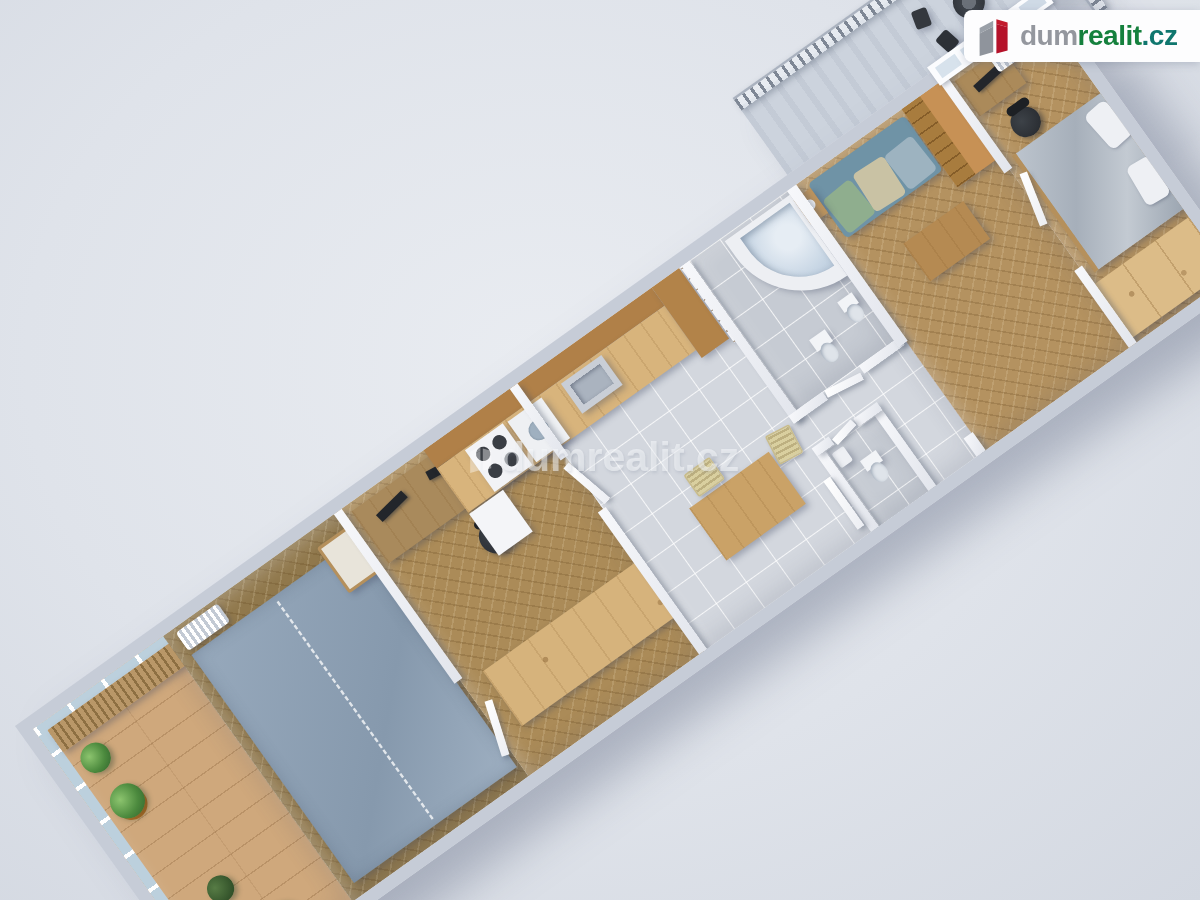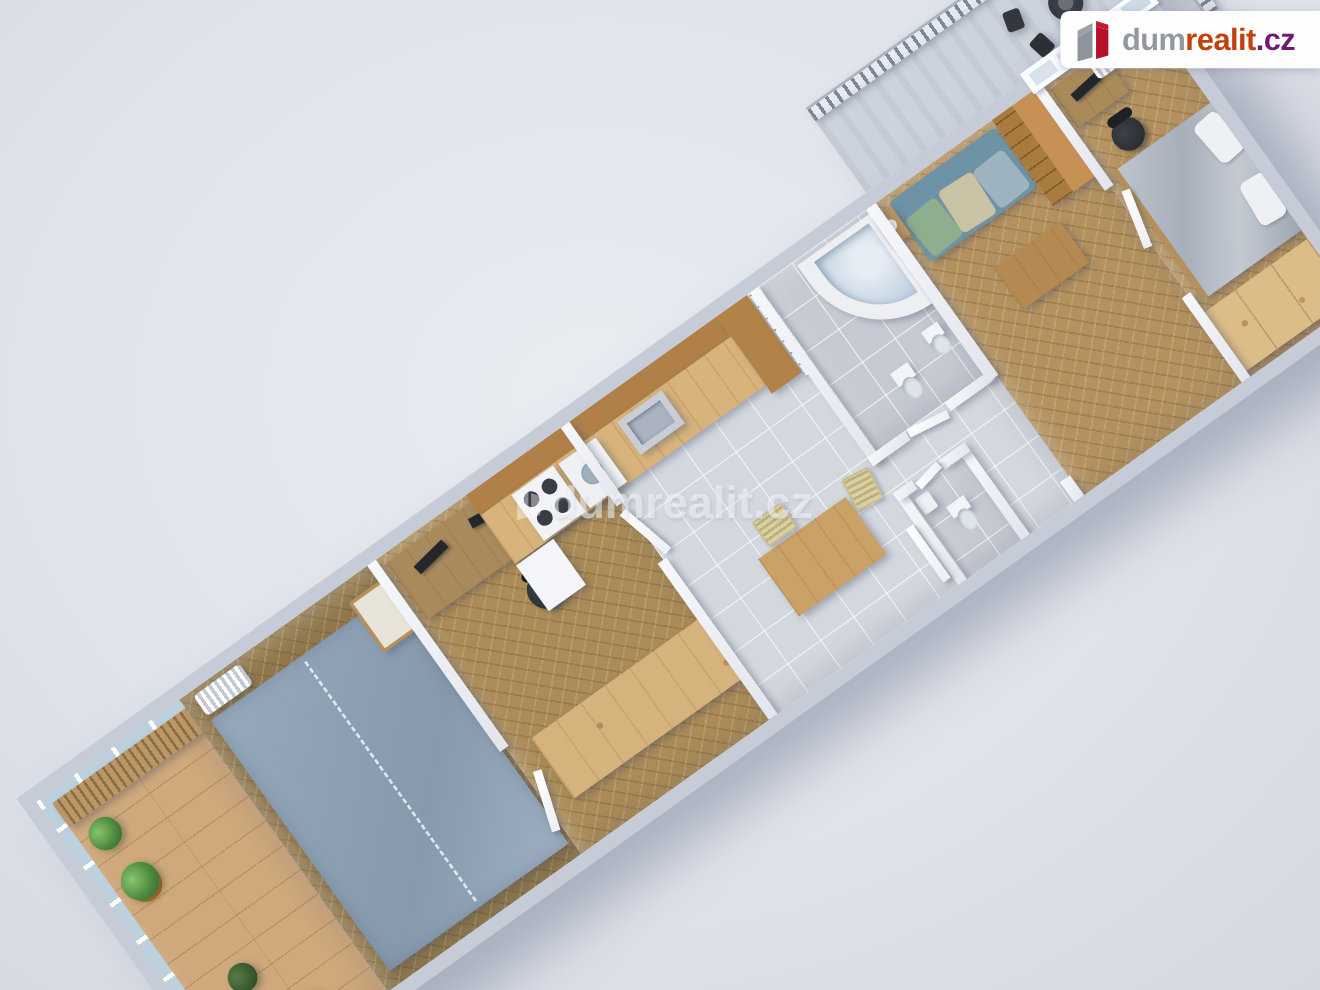--- a/index.html
+++ b/index.html
@@ -228,15 +228,15 @@
 </div>
 
 <div class="logo-card">
   <svg width="34" height="40" viewBox="0 0 42 50">
     <polygon points="3,15 20,6 20,13 3,22" fill="#9aa0a8"></polygon>
     <polygon points="3,22 20,13 20,45 3,50" fill="#8f949c"></polygon>
     <polygon points="24,4 38,8 38,14 24,10" fill="#c21b2d"></polygon>
     <polygon points="24,10 38,14 38,43 24,47" fill="#b5122a"></polygon>
   </svg>
   <div class="logo-text">
-    <span style="color:#94979e;">dum</span><span style="color:#c2410c;text-align:center;">realit</span><span style="color:#701a75;">.cz</span>
+    <span style="color:#94979e;">dum</span><span style="color:#15803d;text-align:center;">realit</span><span style="color:#0f766e;">.cz</span>
   </div>
 </div>
 
 </body></html>

